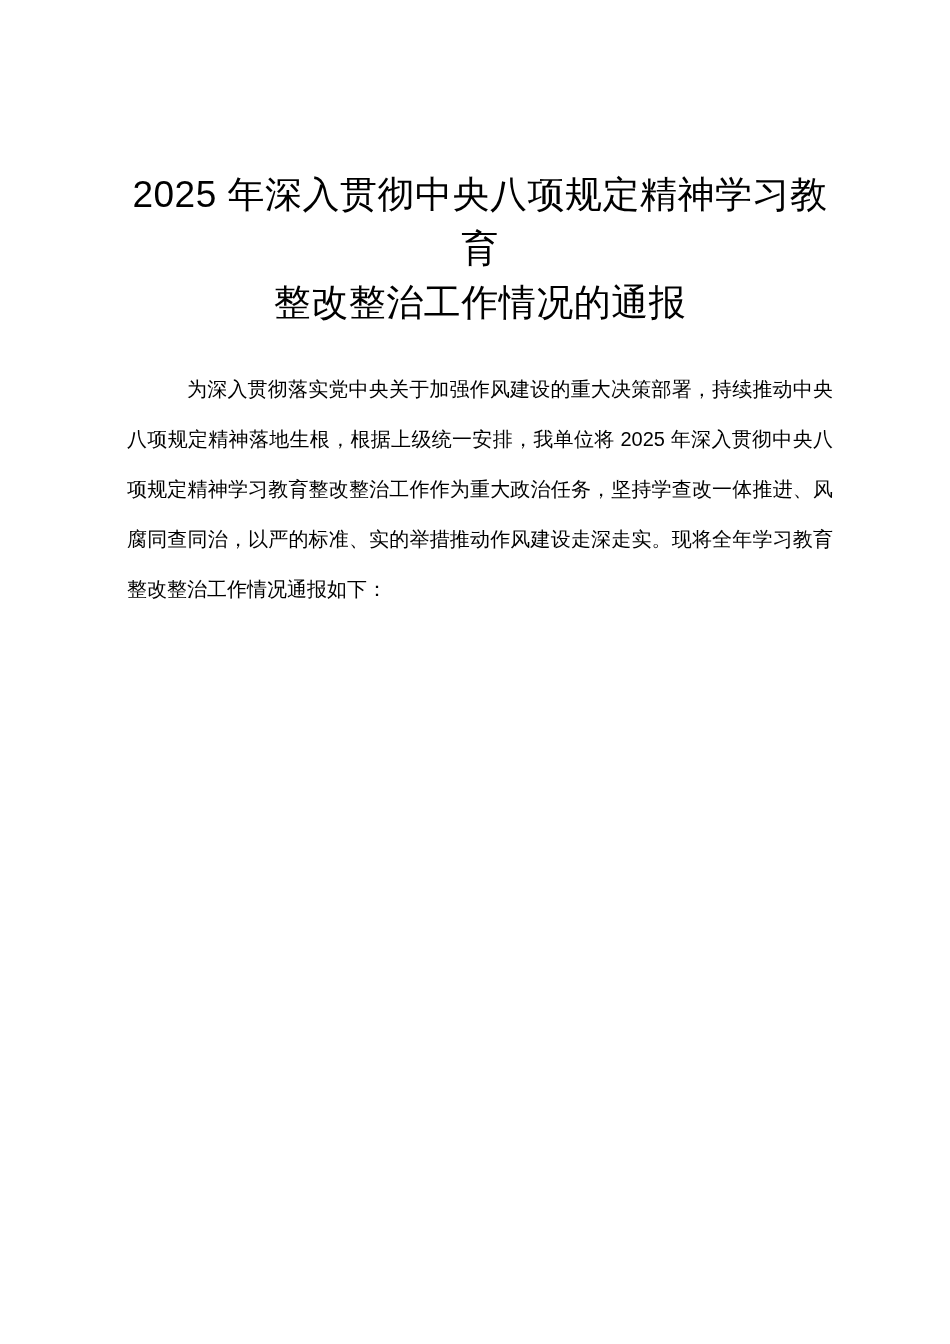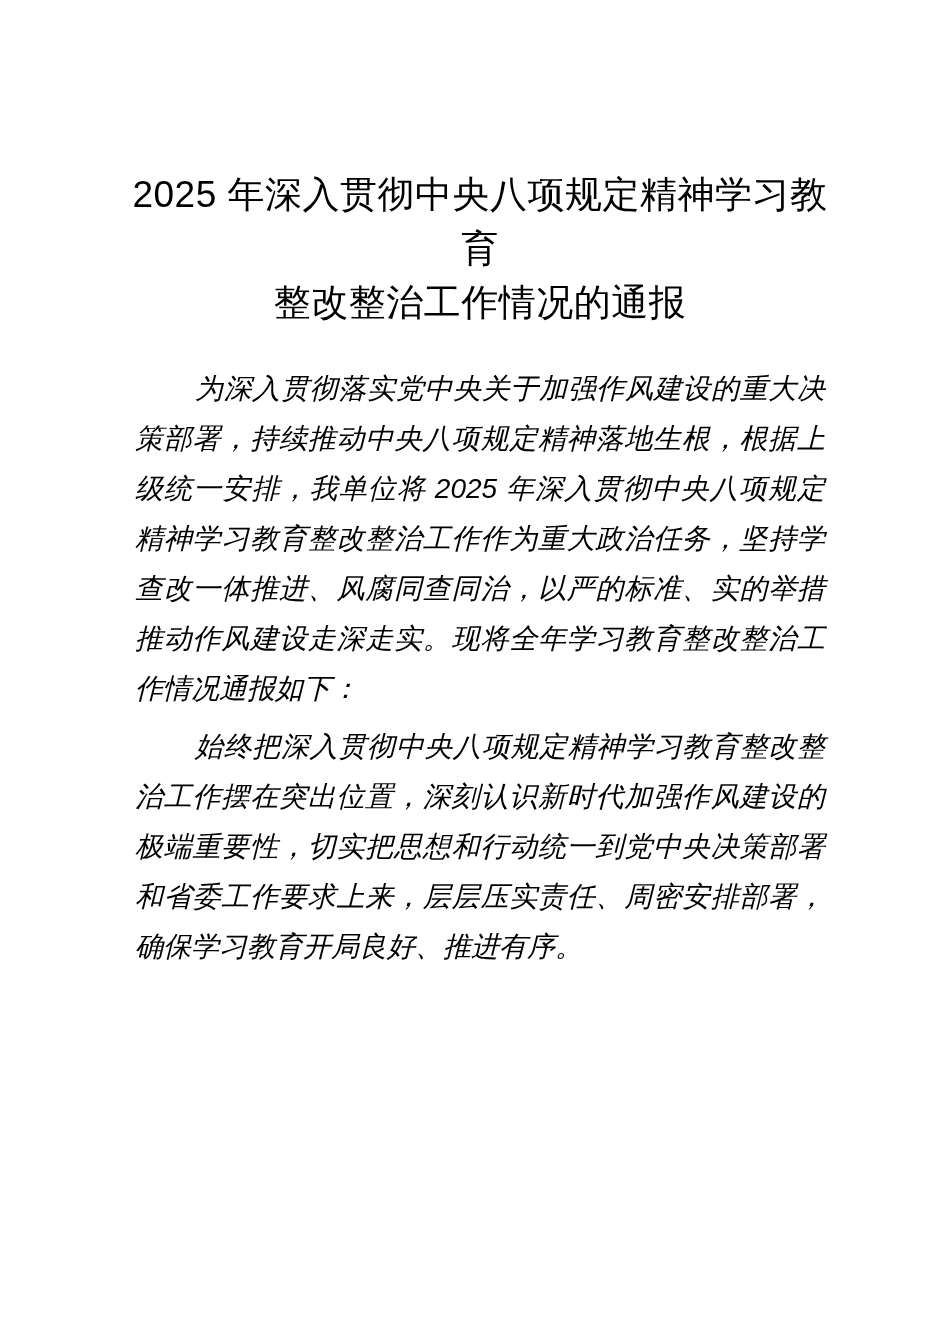--- a/index.html
+++ b/index.html
@@ -31,48 +31,46 @@
   .doc-title {
     font-size: 37px;
     line-height: 54px;
     text-align: center;
     font-weight: 400;
     letter-spacing: 0.5px;
     margin: 0 0 34px 0;
     white-space: pre-line;
   }
   .para {
-    font-size: 28px;
+    font-size: 20px;
     line-height: 50px;
     text-align: justify;
     text-justify: inter-ideograph;
     text-align-last: left;
-    margin: 8px;
+    margin: 0;
     letter-spacing: 0px;
     text-indent: 60px;
     font-weight: 400;
     word-break: break-all;
-    font-style: italic;
   }
   .para.heading {
     font-weight: 700;
   }
   .para + .para {
     margin-top: 0px;
   }
 </style>
 </head>
 <body>
 
 <div id="page">
   <div id="content">
 
     <h1 class="doc-title">2025 年深入贯彻中央八项规定精神学习教育
 整改整治工作情况的通报</h1>
 
     <p class="para">为深入贯彻落实党中央关于加强作风建设的重大决策部署，持续推动中央八项规定精神落地生根，根据上级统一安排，我单位将 2025 年深入贯彻中央八项规定精神学习教育整改整治工作作为重大政治任务，坚持学查改一体推进、风腐同查同治，以严的标准、实的举措推动作风建设走深走实。现将全年学习教育整改整治工作情况通报如下：</p>
 
 
-    <p class="para">始终把深入贯彻中央八项规定精神学习教育整改整治工作摆在突出位置，深刻认识新时代加强作风建设的极端重要性，切实把思想和行动统一到党中央决策部署和省委工作要求上来，层层压实责任、周密安排部署，确保学习教育开局良好、推进有序。</p>
 
 
   </div>
 </div>
 
 </body></html>

